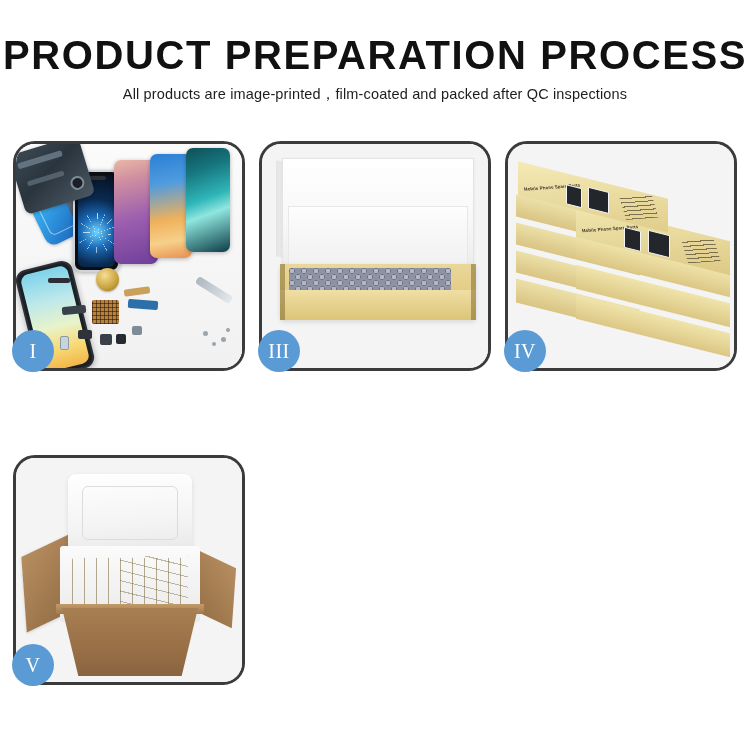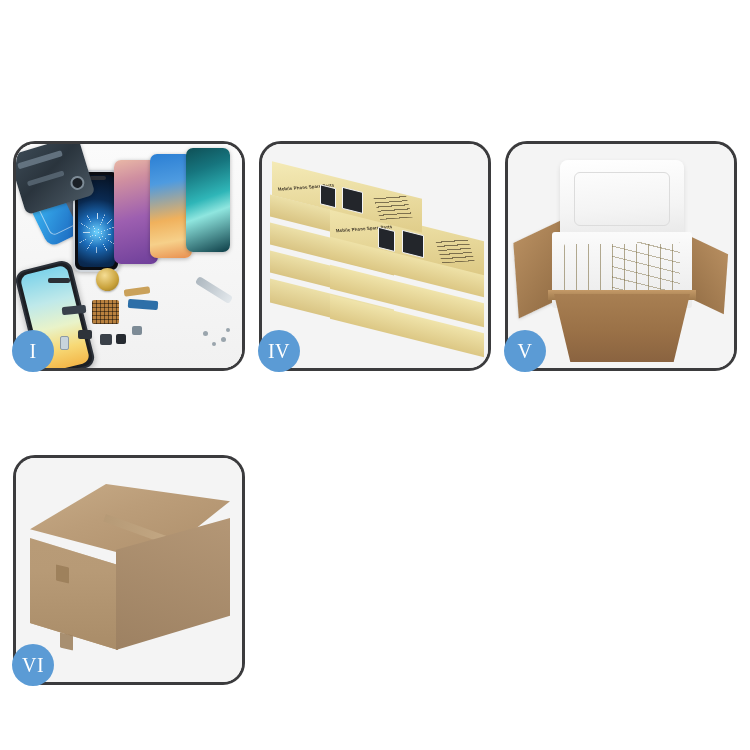--- a/index.html
+++ b/index.html
@@ -383,20 +383,24 @@
   .p6 .nick2{
     position:absolute; left:44px; top:176px; width:13px; height:15px;
     background:#9a7c58; border-radius:1px; transform:skewY(14deg); opacity:.85;
   }
 </style>
 </head>
 <body>
 
 <div class="page">
 
+  <div class="header">
+    <div class="title">PRODUCT PREPARATION PROCESS</div>
+    <div class="subtitle">All products are image-printed，film-coated and packed after QC inspections</div>
+  </div>
 
   <div class="grid">
 
     <div class="panel p1">
       <div class="stage">
         <div class="pbg"></div>
         <div class="phone ph-shield"></div>
         <div class="ph-shield-tip"></div>
         <div class="phone ph-glass">
           <div class="gfx"></div>
@@ -428,20 +432,34 @@
         <div class="tool"></div>
         <div class="screw s1"></div>
         <div class="screw s2"></div>
         <div class="screw s3"></div>
         <div class="screw s4"></div>
       </div>
       <div class="badge">I</div>
     </div>
 
 
+    <div class="panel p3">
+      <div class="stage">
+        <div class="lidflapL"></div>
+        <div class="lidflapR"></div>
+        <div class="lid"></div>
+        <div class="foam"></div>
+        <div class="tray"></div>
+        <div class="bwrap"></div>
+        <div class="trayFront"></div>
+        <div class="trayEdgeL"></div>
+        <div class="trayEdgeR"></div>
+      </div>
+      <div class="badge">III</div>
+    </div>
 
     <div class="panel p4">
       <div class="stage">
         <div class="stack">
           <div class="bx bxD"></div>
           <div class="bx bxC"></div>
           <div class="bx bxB"></div>
           <div class="bx bxA"></div>
 
           <div class="bx bxG"></div>
@@ -475,27 +493,15 @@
         <div class="foamLid"></div>
         <div class="foamBox"></div>
         <div class="contents"></div>
         <div class="contents2"></div>
         <div class="cartonRim"></div>
         <div class="cartonFront"></div>
       </div>
       <div class="badge">V</div>
     </div>
 
-    <div class="panel p6">
-      <div class="stage">
-        <div class="top">
-          <div class="tape"></div>
-        </div>
-        <div class="left"></div>
-        <div class="right"></div>
-        <div class="nick1"></div>
-        <div class="nick2"></div>
-      </div>
-      <div class="badge">VI</div>
-    </div>
 
   </div>
 </div>
 
 </body></html>

